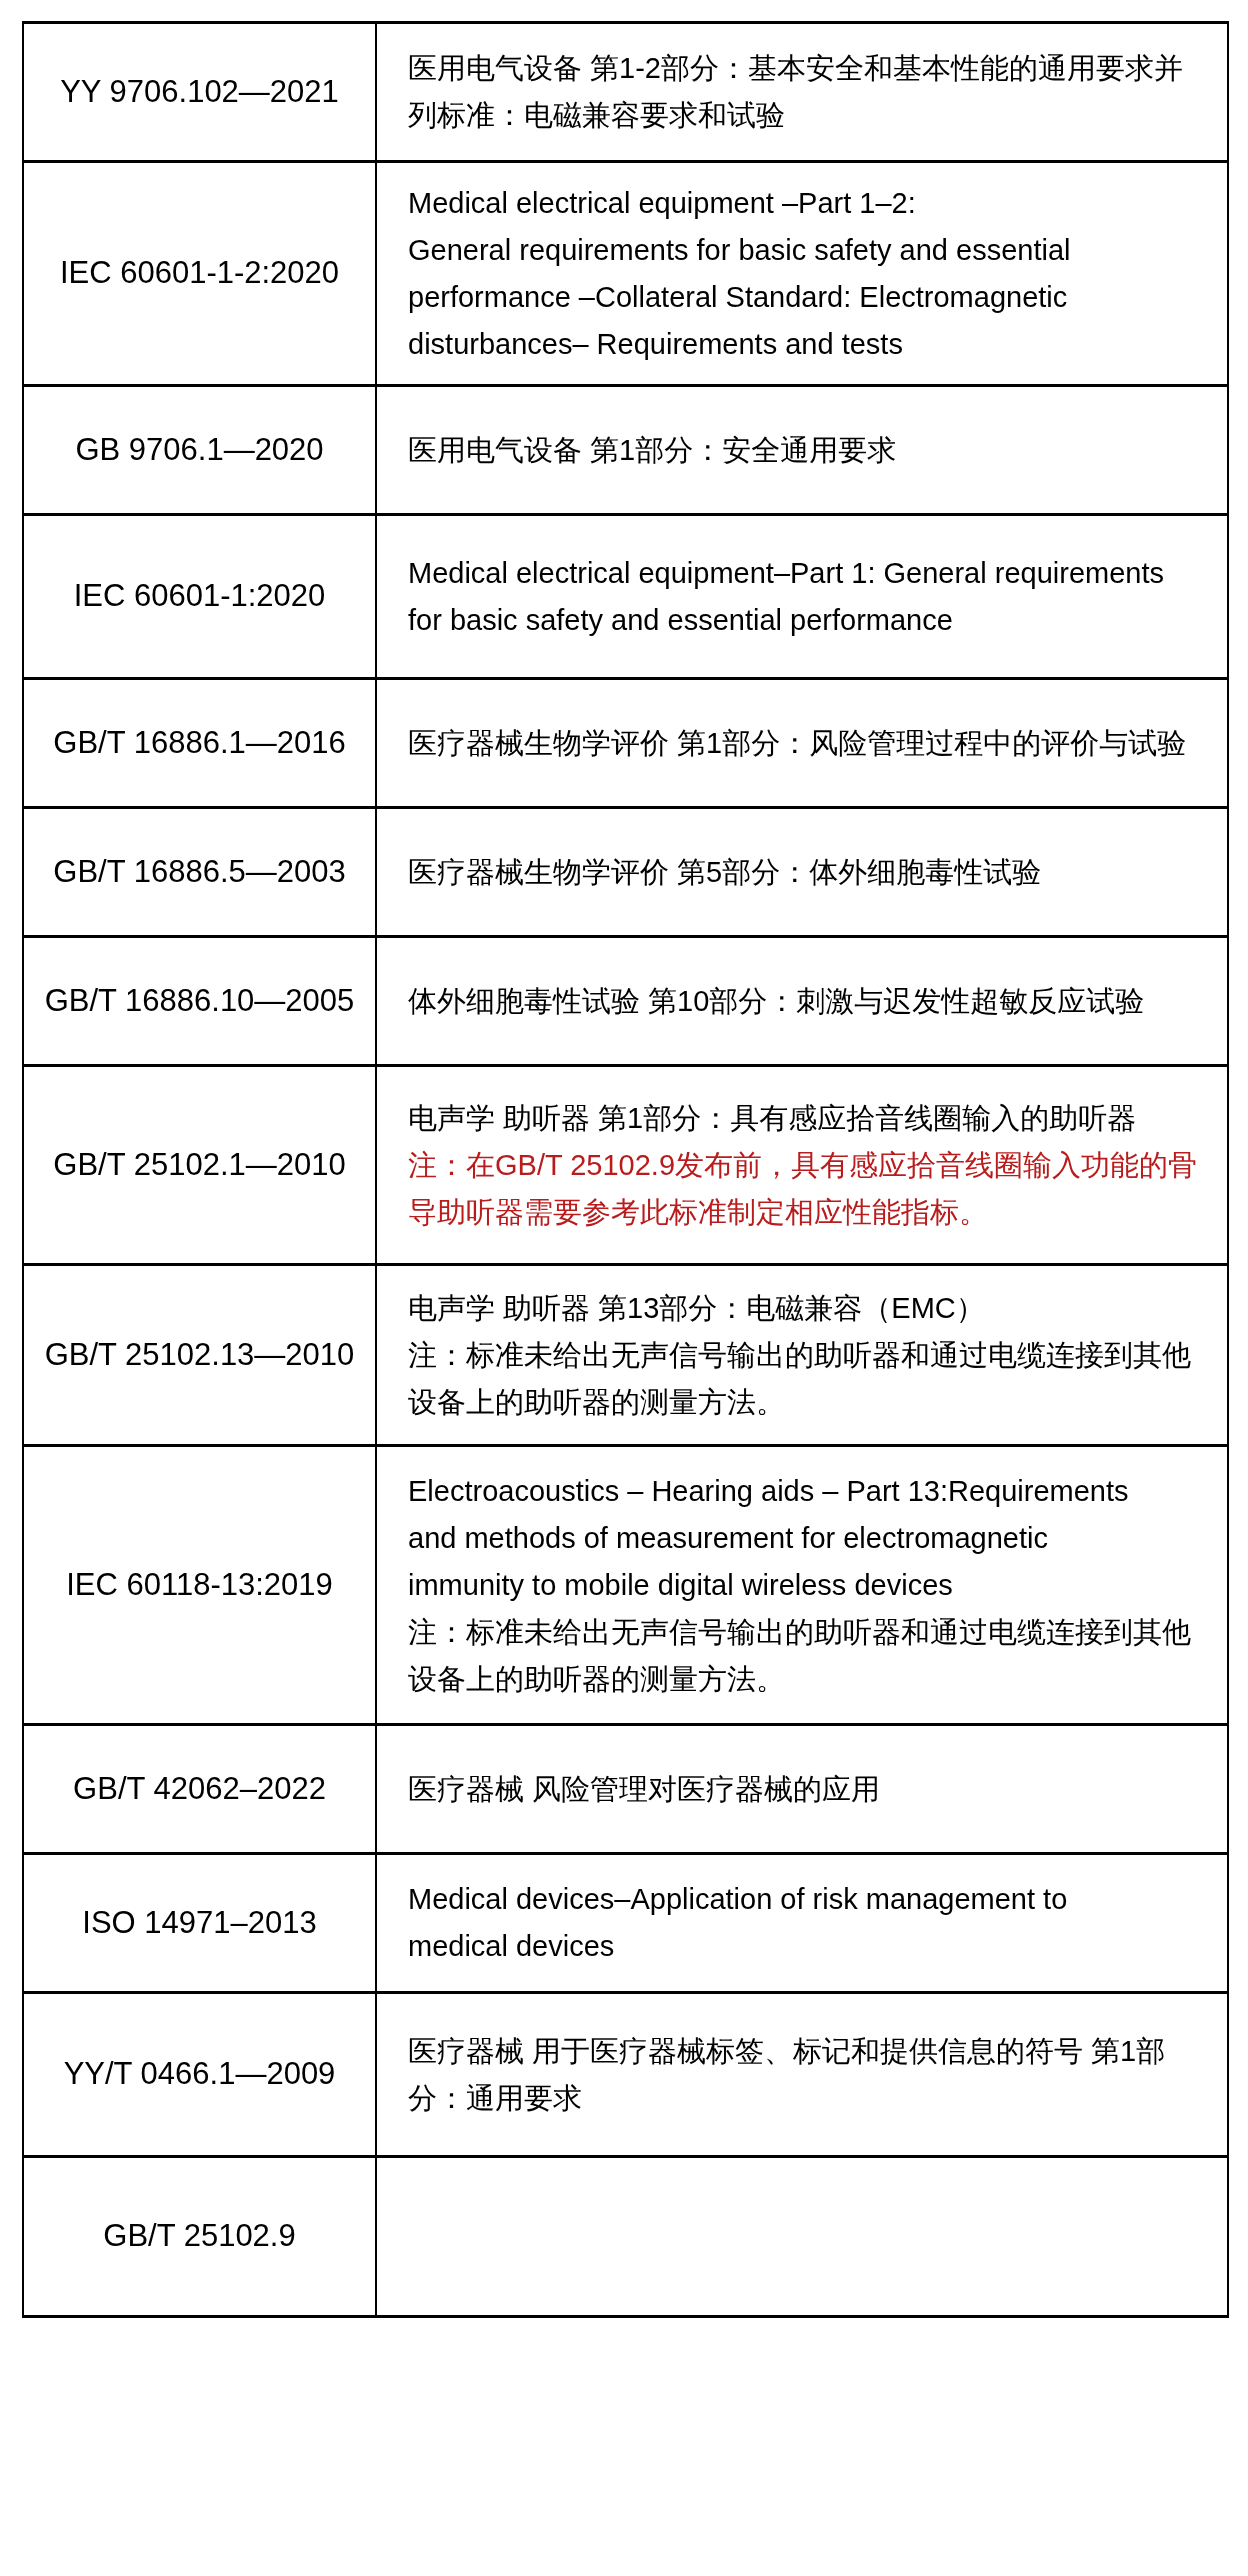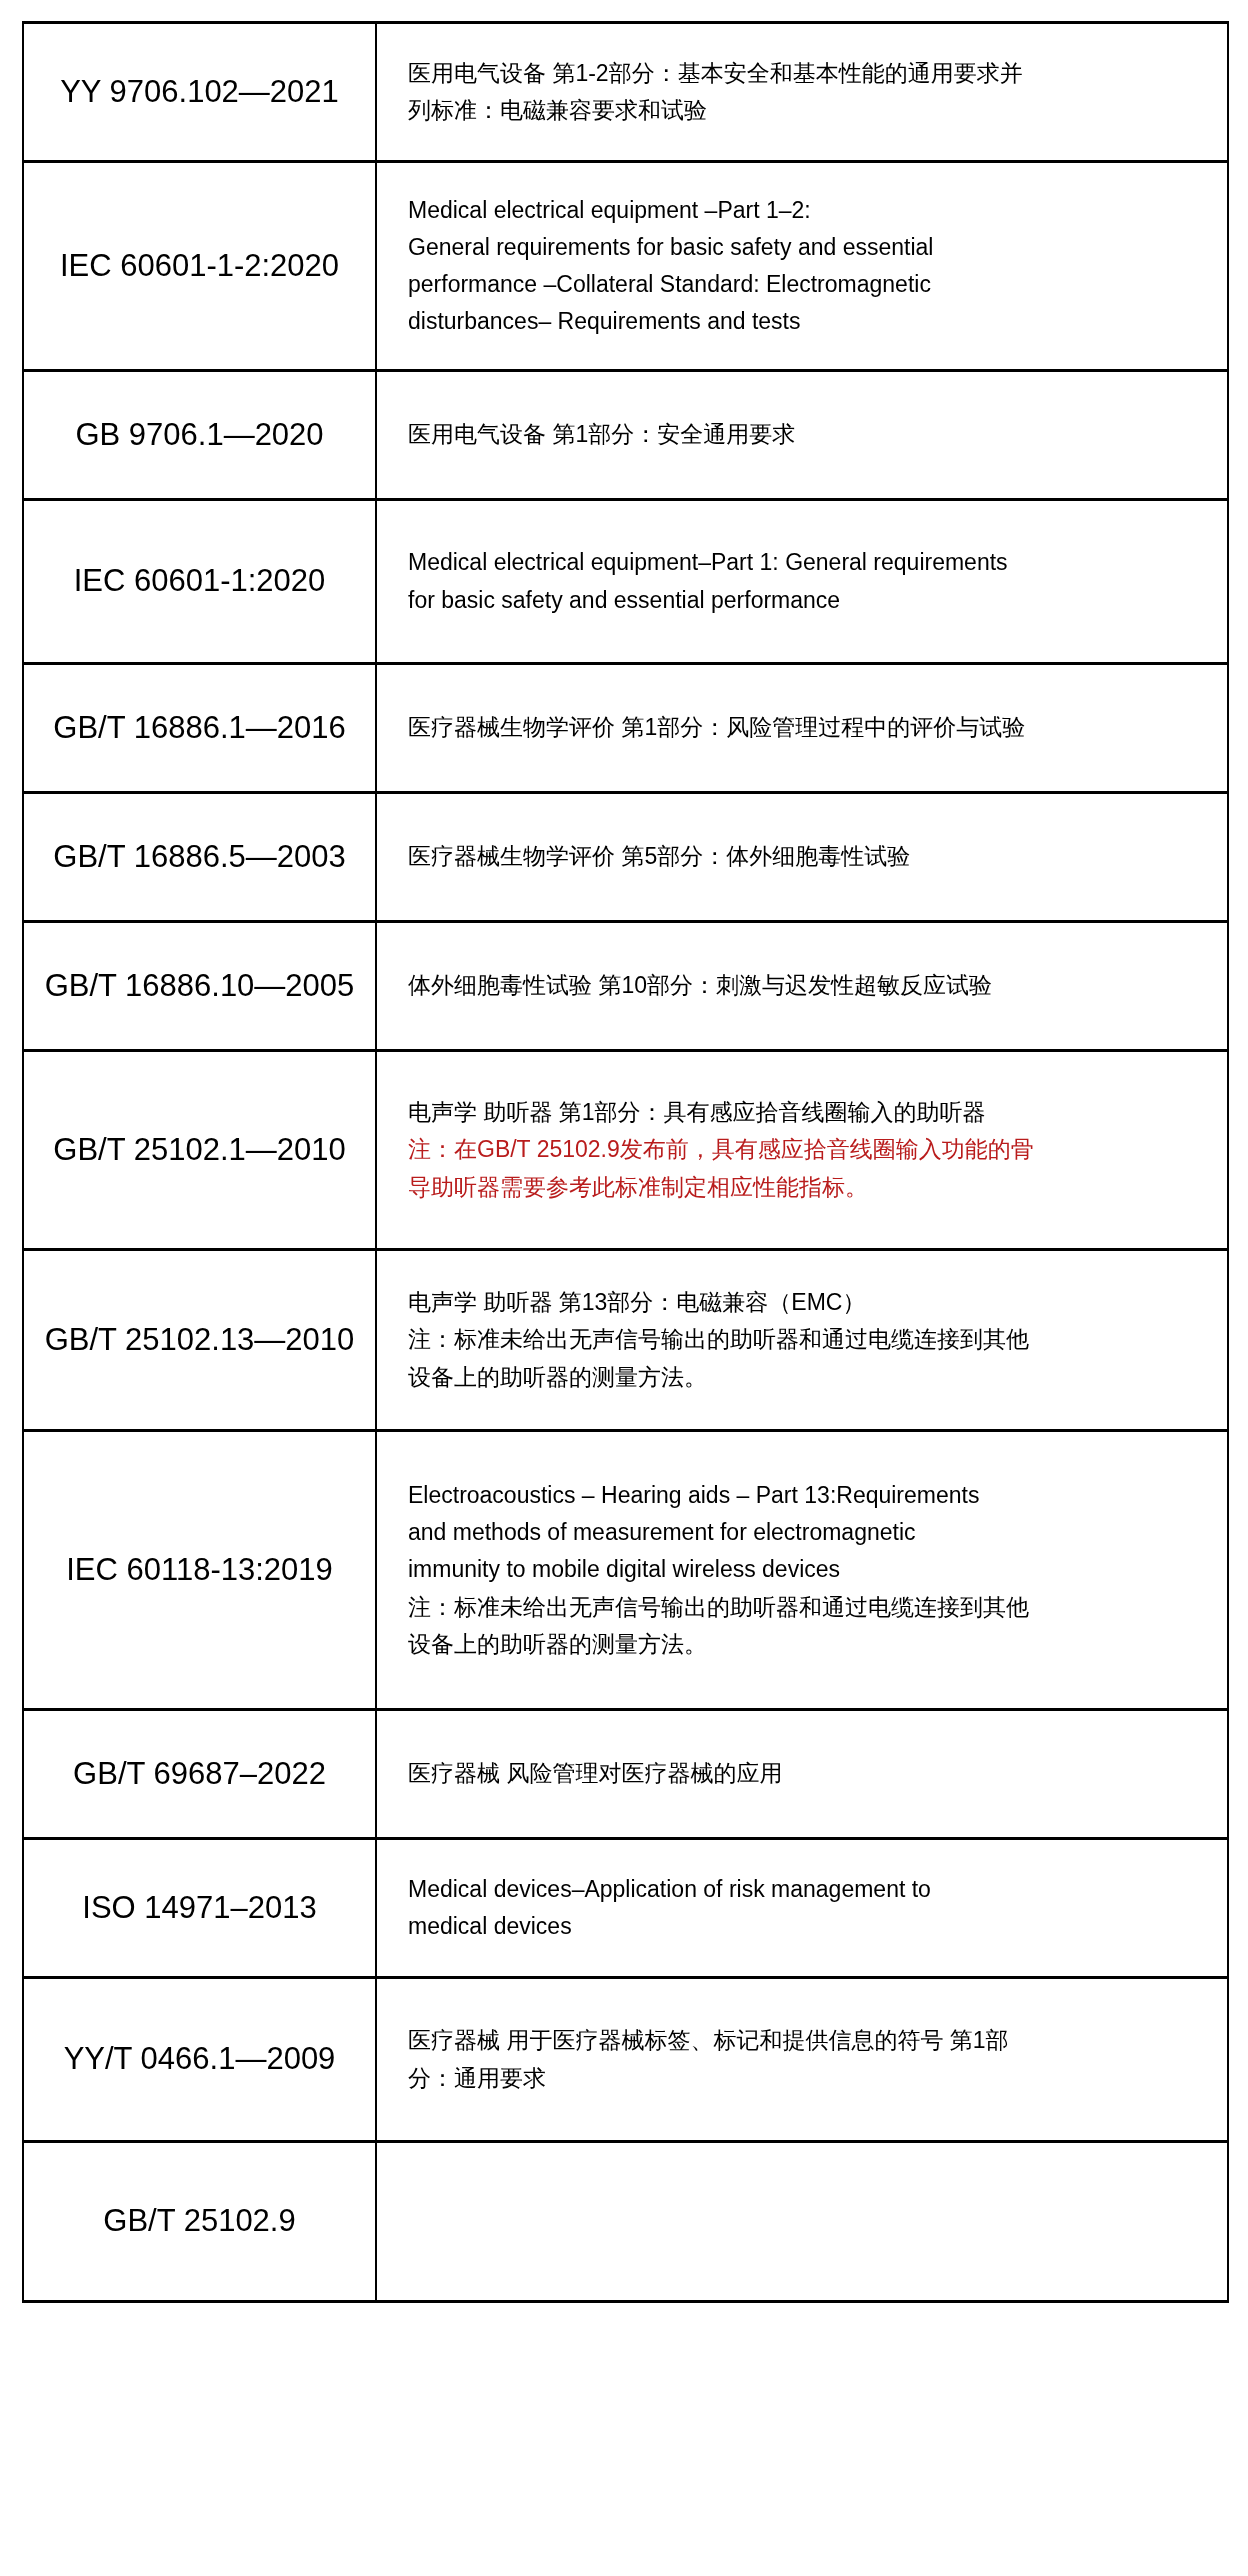--- a/index.html
+++ b/index.html
@@ -34,21 +34,21 @@
   }
   td.code-cell {
     text-align: center;
     font-size: 31px;
     line-height: 1.45;
     padding: 11px 2px;
     letter-spacing: 0px;
   }
   td.desc-cell {
     padding: 16.7px 25px 16.7px 31px;
-    font-size: 23px;
+    font-size: 29px;
     line-height: 1.62;
   }
   .desc-text {
     white-space: pre-line;
     color: #000000;
   }
   .note-red {
     white-space: pre-line;
     color: #b91c1c;
   }
@@ -130,21 +130,21 @@
         <td class="code-cell">IEC 60118-13:2019</td>
         <td class="desc-cell">
             <div class="desc-text">Electroacoustics – Hearing aids – Part 13:Requirements
 and methods of measurement for electromagnetic
 immunity to mobile digital wireless devices
 注：标准未给出无声信号输出的助听器和通过电缆连接到其他
 设备上的助听器的测量方法。</div>
           </td>
       </tr>
       <tr style="height:129px">
-        <td class="code-cell">GB/T 69687–2022</td>
+        <td class="code-cell">GB/T 42062–2022</td>
         <td class="desc-cell">
             <div class="desc-text">医疗器械 风险管理对医疗器械的应用</div>
           </td>
       </tr>
       <tr style="height:139px">
         <td class="code-cell">ISO 14971–2013</td>
         <td class="desc-cell">
             <div class="desc-text">Medical devices–Application of risk management to
 medical devices</div>
           </td>

